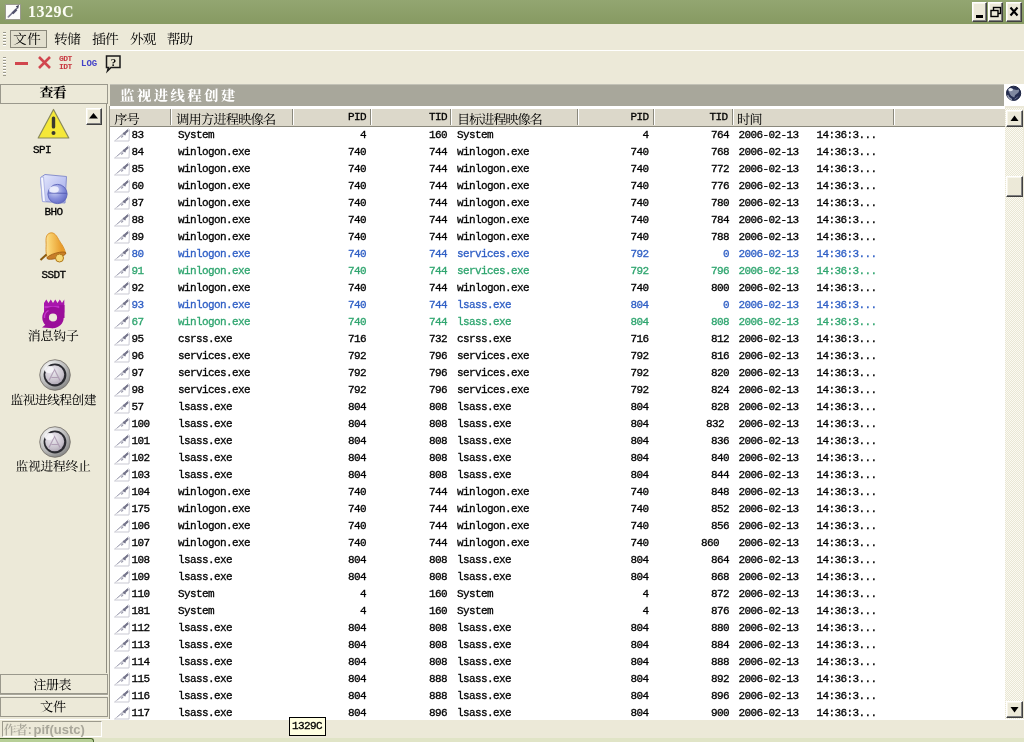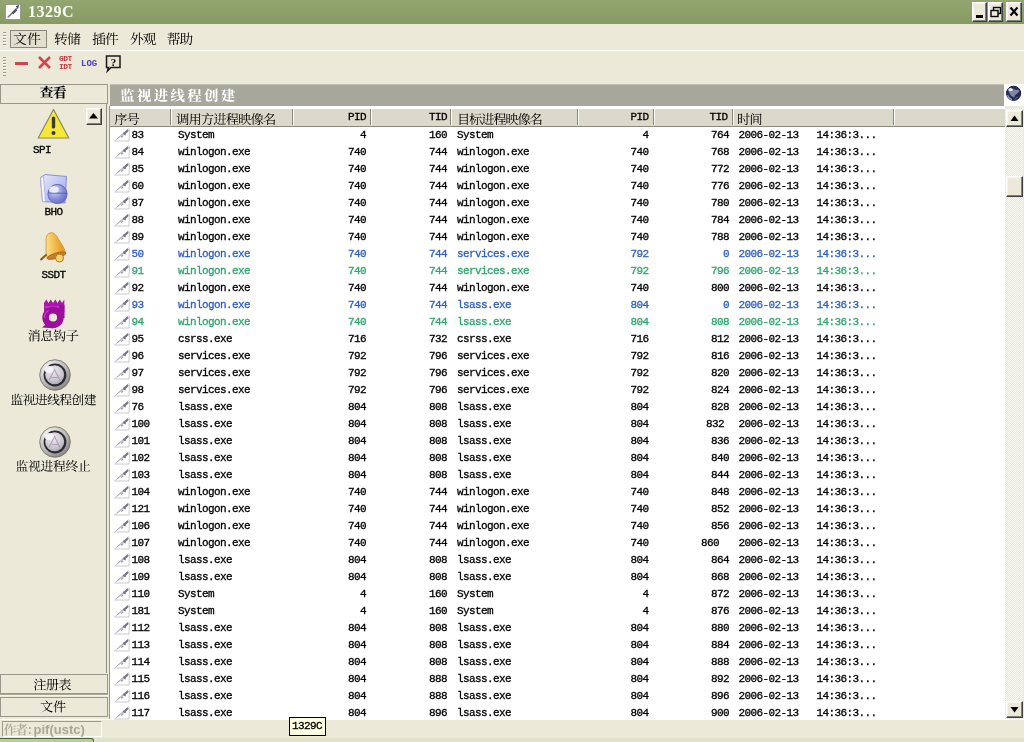--- a/index.html
+++ b/index.html
@@ -166,21 +166,21 @@
     <span class="cn" style="left:21.5px">89</span>
     <span class="cn" style="left:68px">winlogon.exe</span>
     <span class="cr" style="left:182px;width:74px">740</span>
     <span class="cr" style="left:260px;width:77px">744</span>
     <span class="cn" style="left:347px">winlogon.exe</span>
     <span class="cr" style="left:467px;width:71.5px">740</span>
     <span class="cr" style="left:543px;width:76px">788</span>
     <span class="cn" style="left:628.5px">2006-02-13&nbsp;&nbsp;&nbsp;14:36:3...</span>
   </div>
 <div class="row" style="top:246px;color:#2E5EC5">
-    <span class="cn" style="left:21.5px">50</span>
+    <span class="cn" style="left:21.5px">80</span>
     <span class="cn" style="left:68px">winlogon.exe</span>
     <span class="cr" style="left:182px;width:74px">740</span>
     <span class="cr" style="left:260px;width:77px">744</span>
     <span class="cn" style="left:347px">services.exe</span>
     <span class="cr" style="left:467px;width:71.5px">792</span>
     <span class="cr" style="left:543px;width:76px">0</span>
     <span class="cn" style="left:628.5px">2006-02-13&nbsp;&nbsp;&nbsp;14:36:3...</span>
   </div>
 <div class="row" style="top:263px;color:#2FA56F">
     <span class="cn" style="left:21.5px">91</span>
@@ -206,21 +206,21 @@
     <span class="cn" style="left:21.5px">93</span>
     <span class="cn" style="left:68px">winlogon.exe</span>
     <span class="cr" style="left:182px;width:74px">740</span>
     <span class="cr" style="left:260px;width:77px">744</span>
     <span class="cn" style="left:347px">lsass.exe</span>
     <span class="cr" style="left:467px;width:71.5px">804</span>
     <span class="cr" style="left:543px;width:76px">0</span>
     <span class="cn" style="left:628.5px">2006-02-13&nbsp;&nbsp;&nbsp;14:36:3...</span>
   </div>
 <div class="row" style="top:314px;color:#2FA56F">
-    <span class="cn" style="left:21.5px">94</span>
+    <span class="cn" style="left:21.5px">67</span>
     <span class="cn" style="left:68px">winlogon.exe</span>
     <span class="cr" style="left:182px;width:74px">740</span>
     <span class="cr" style="left:260px;width:77px">744</span>
     <span class="cn" style="left:347px">lsass.exe</span>
     <span class="cr" style="left:467px;width:71.5px">804</span>
     <span class="cr" style="left:543px;width:76px">808</span>
     <span class="cn" style="left:628.5px">2006-02-13&nbsp;&nbsp;&nbsp;14:36:3...</span>
   </div>
 <div class="row" style="top:331px;color:#000000">
     <span class="cn" style="left:21.5px">95</span>
@@ -256,21 +256,21 @@
     <span class="cn" style="left:21.5px">98</span>
     <span class="cn" style="left:68px">services.exe</span>
     <span class="cr" style="left:182px;width:74px">792</span>
     <span class="cr" style="left:260px;width:77px">796</span>
     <span class="cn" style="left:347px">services.exe</span>
     <span class="cr" style="left:467px;width:71.5px">792</span>
     <span class="cr" style="left:543px;width:76px">824</span>
     <span class="cn" style="left:628.5px">2006-02-13&nbsp;&nbsp;&nbsp;14:36:3...</span>
   </div>
 <div class="row" style="top:399px;color:#000000">
-    <span class="cn" style="left:21.5px">76</span>
+    <span class="cn" style="left:21.5px">57</span>
     <span class="cn" style="left:68px">lsass.exe</span>
     <span class="cr" style="left:182px;width:74px">804</span>
     <span class="cr" style="left:260px;width:77px">808</span>
     <span class="cn" style="left:347px">lsass.exe</span>
     <span class="cr" style="left:467px;width:71.5px">804</span>
     <span class="cr" style="left:543px;width:76px">828</span>
     <span class="cn" style="left:628.5px">2006-02-13&nbsp;&nbsp;&nbsp;14:36:3...</span>
   </div>
 <div class="row" style="top:416px;color:#000000">
     <span class="cn" style="left:21.5px">100</span>
@@ -316,21 +316,21 @@
     <span class="cn" style="left:21.5px">104</span>
     <span class="cn" style="left:68px">winlogon.exe</span>
     <span class="cr" style="left:182px;width:74px">740</span>
     <span class="cr" style="left:260px;width:77px">744</span>
     <span class="cn" style="left:347px">winlogon.exe</span>
     <span class="cr" style="left:467px;width:71.5px">740</span>
     <span class="cr" style="left:543px;width:76px">848</span>
     <span class="cn" style="left:628.5px">2006-02-13&nbsp;&nbsp;&nbsp;14:36:3...</span>
   </div>
 <div class="row" style="top:501px;color:#000000">
-    <span class="cn" style="left:21.5px">121</span>
+    <span class="cn" style="left:21.5px">175</span>
     <span class="cn" style="left:68px">winlogon.exe</span>
     <span class="cr" style="left:182px;width:74px">740</span>
     <span class="cr" style="left:260px;width:77px">744</span>
     <span class="cn" style="left:347px">winlogon.exe</span>
     <span class="cr" style="left:467px;width:71.5px">740</span>
     <span class="cr" style="left:543px;width:76px">852</span>
     <span class="cn" style="left:628.5px">2006-02-13&nbsp;&nbsp;&nbsp;14:36:3...</span>
   </div>
 <div class="row" style="top:518px;color:#000000">
     <span class="cn" style="left:21.5px">106</span>

